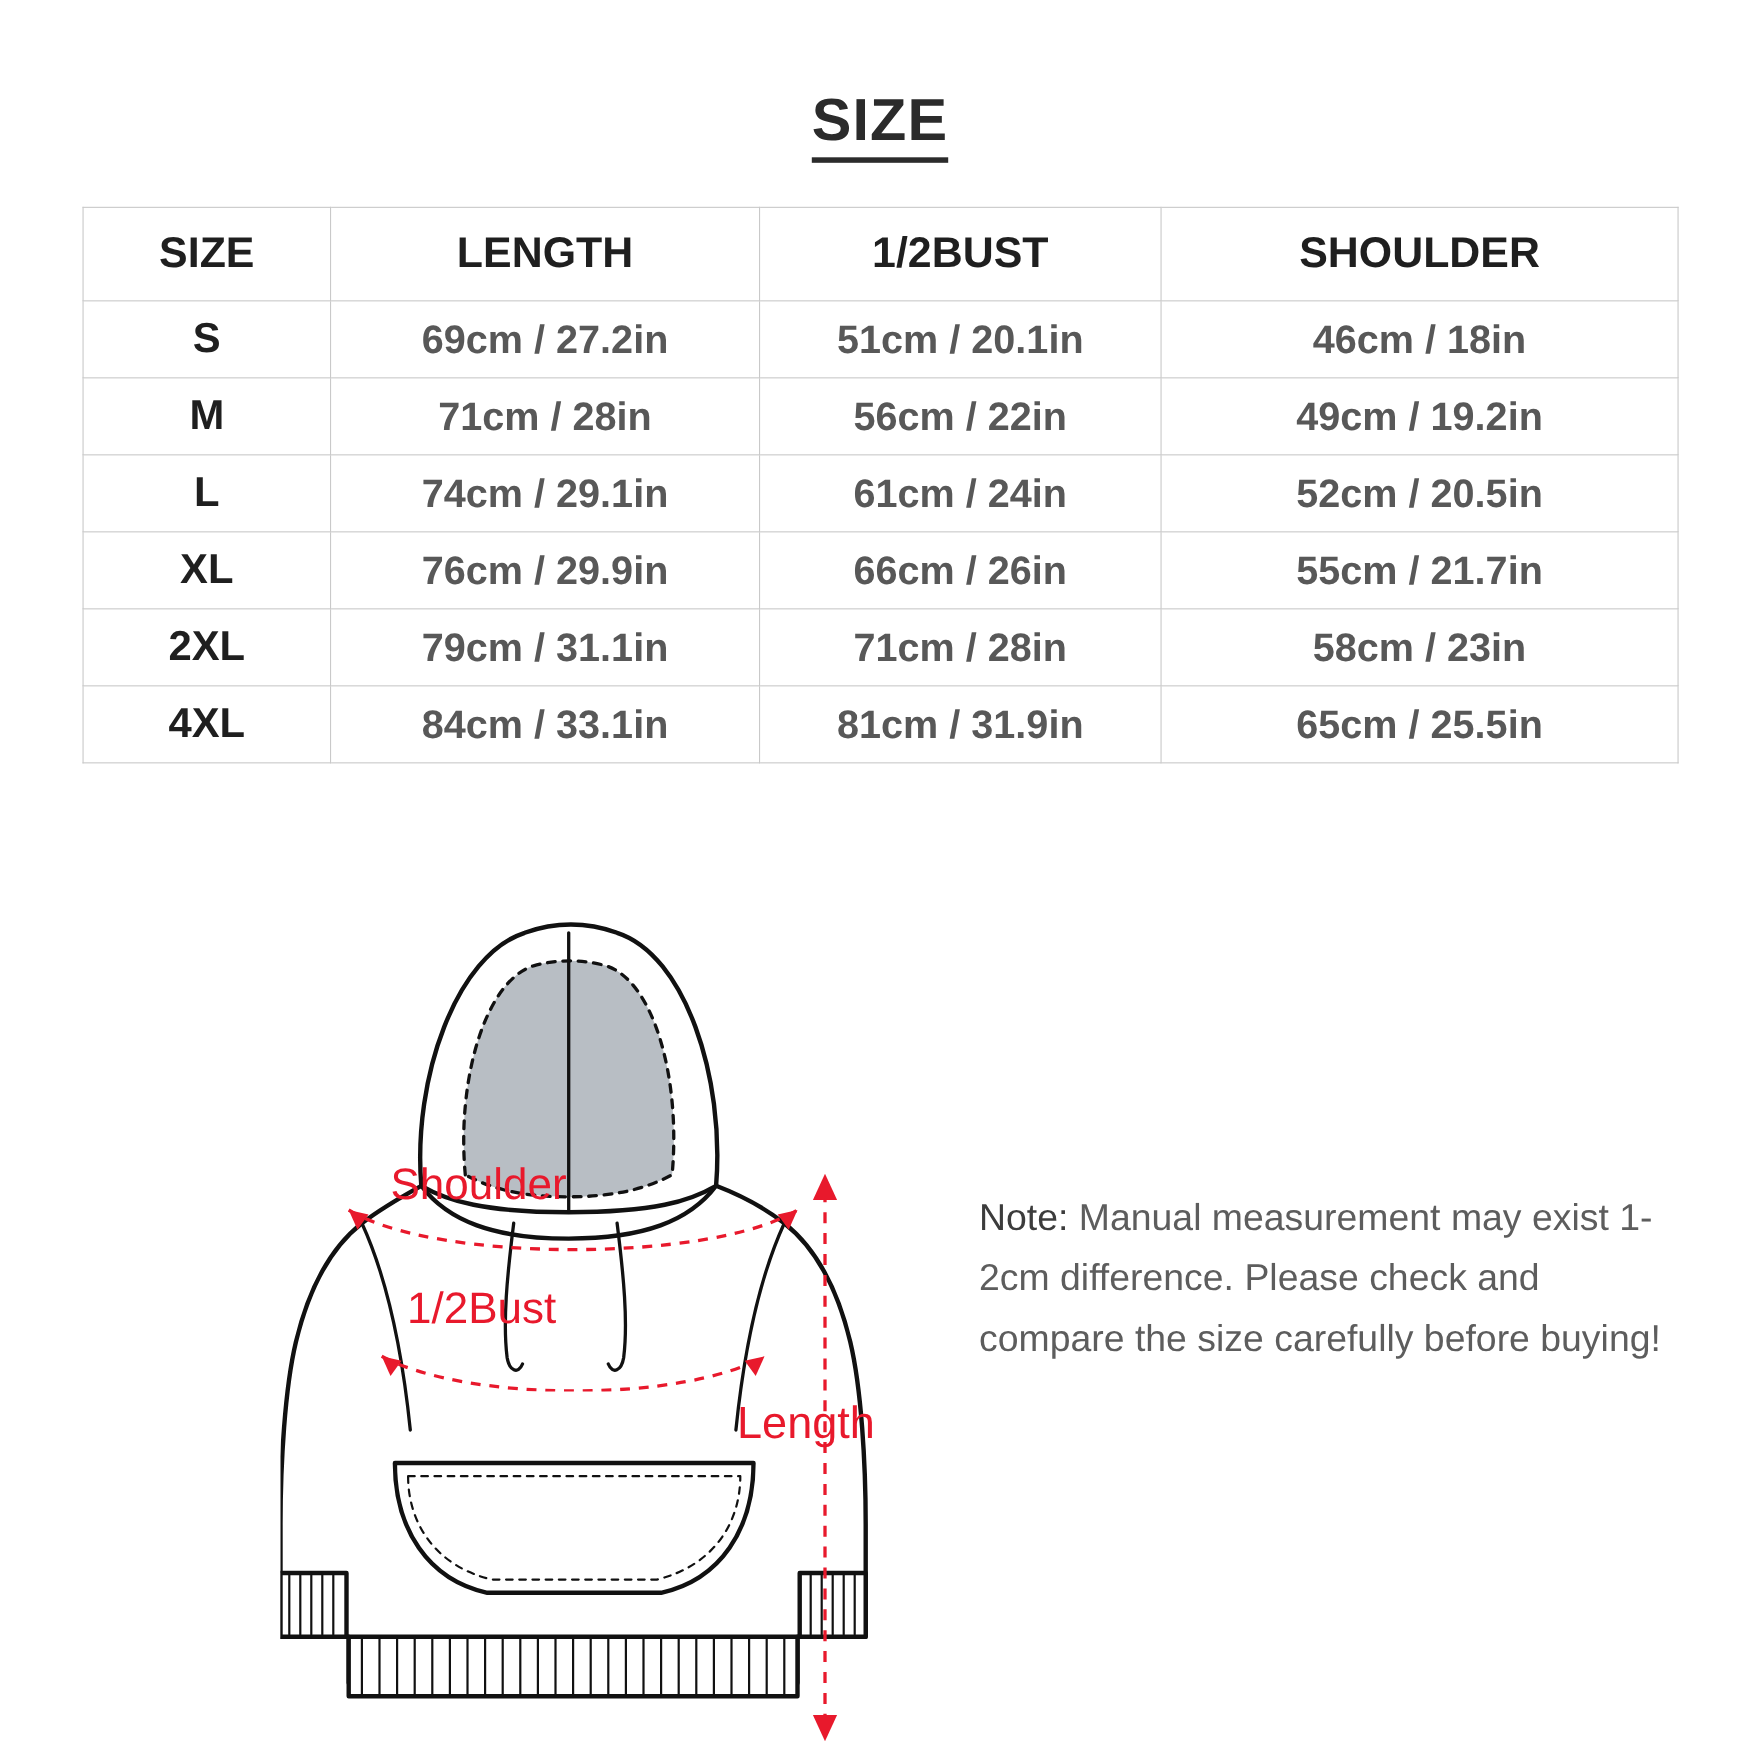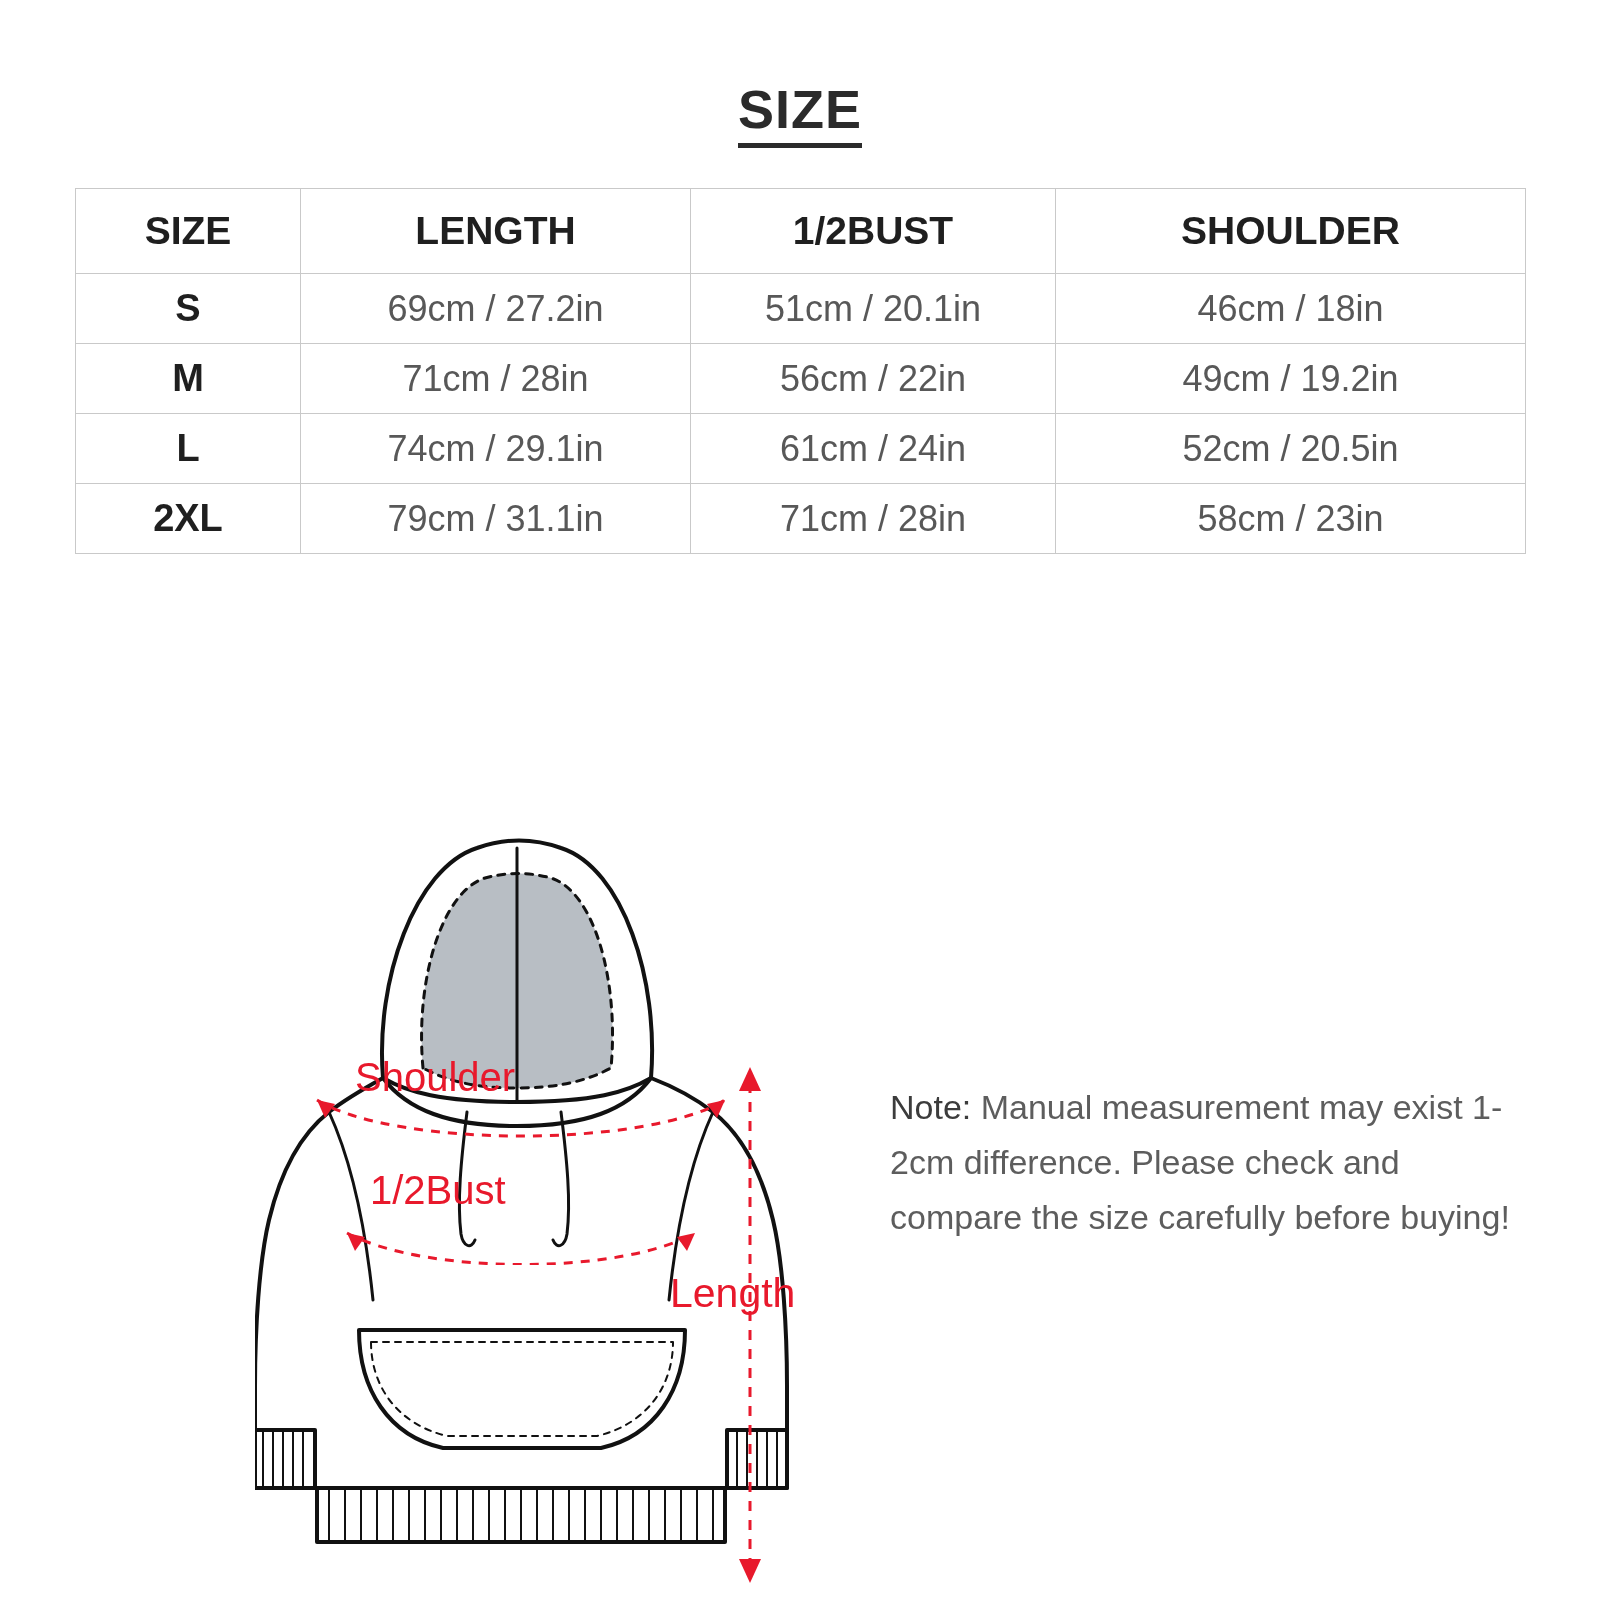--- a/index.html
+++ b/index.html
@@ -38,21 +38,21 @@
     left: 75px;
     top: 188px;
     width: 1450px;
     border-collapse: collapse;
     table-layout: fixed;
   }
   #size-table td, #size-table th {
     border: 1px solid #c9c9c9;
     text-align: center;
     vertical-align: middle;
-    font-weight: normal;
+    font-weight: bold;
   }
   #size-table thead th {
     height: 82px;
     font-size: 39px;
     font-weight: bold;
     color: #1f1f1f;
   }
   #size-table tbody td {
     height: 67px;
     font-size: 36px;
@@ -147,24 +147,36 @@
       <td>56cm / 22in</td>
       <td>49cm / 19.2in</td>
     </tr>
     <tr>
       <td class="size-col">L</td>
       <td>74cm / 29.1in</td>
       <td>61cm / 24in</td>
       <td>52cm / 20.5in</td>
     </tr>
     <tr>
+      <td class="size-col">XL</td>
+      <td>76cm / 29.9in</td>
+      <td>66cm / 26in</td>
+      <td>55cm / 21.7in</td>
+    </tr>
+    <tr>
       <td class="size-col">2XL</td>
       <td>79cm / 31.1in</td>
       <td>71cm / 28in</td>
       <td>58cm / 23in</td>
+    </tr>
+    <tr>
+      <td class="size-col">4XL</td>
+      <td>84cm / 33.1in</td>
+      <td>81cm / 31.9in</td>
+      <td>65cm / 25.5in</td>
     </tr>
   </tbody>
 </table>
 
 <div id="illustration">
   <svg width="600" height="760" viewBox="0 0 600 760">
     <g fill="none" stroke="#111111" stroke-width="4" stroke-linejoin="round" stroke-linecap="round">
 
       <path d="M128 248 C120 150 160 38 222 18 C250 8 278 8 306 18 C368 38 404 150 396 248
                C372 262 340 272 262 272 C186 272 152 262 128 248 Z" fill="#ffffff"></path>

